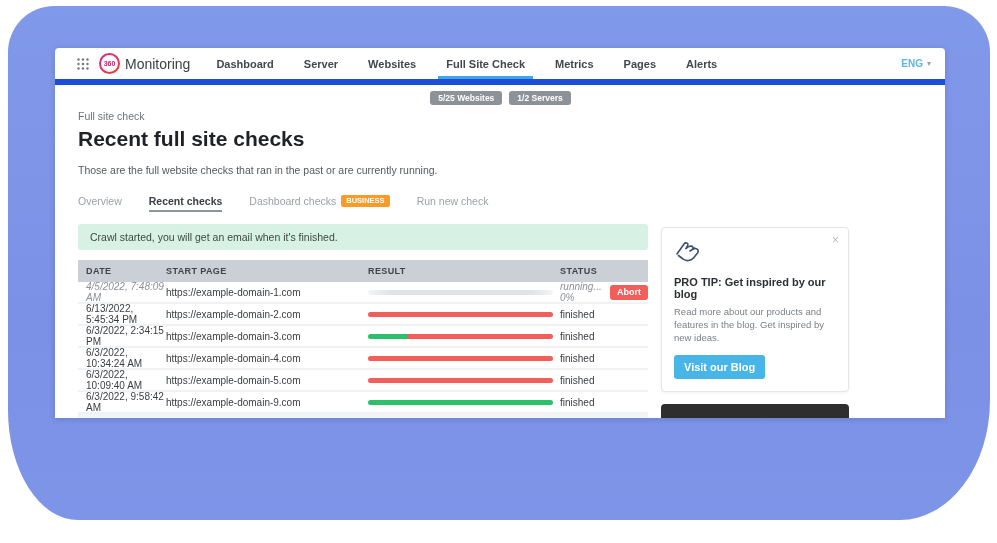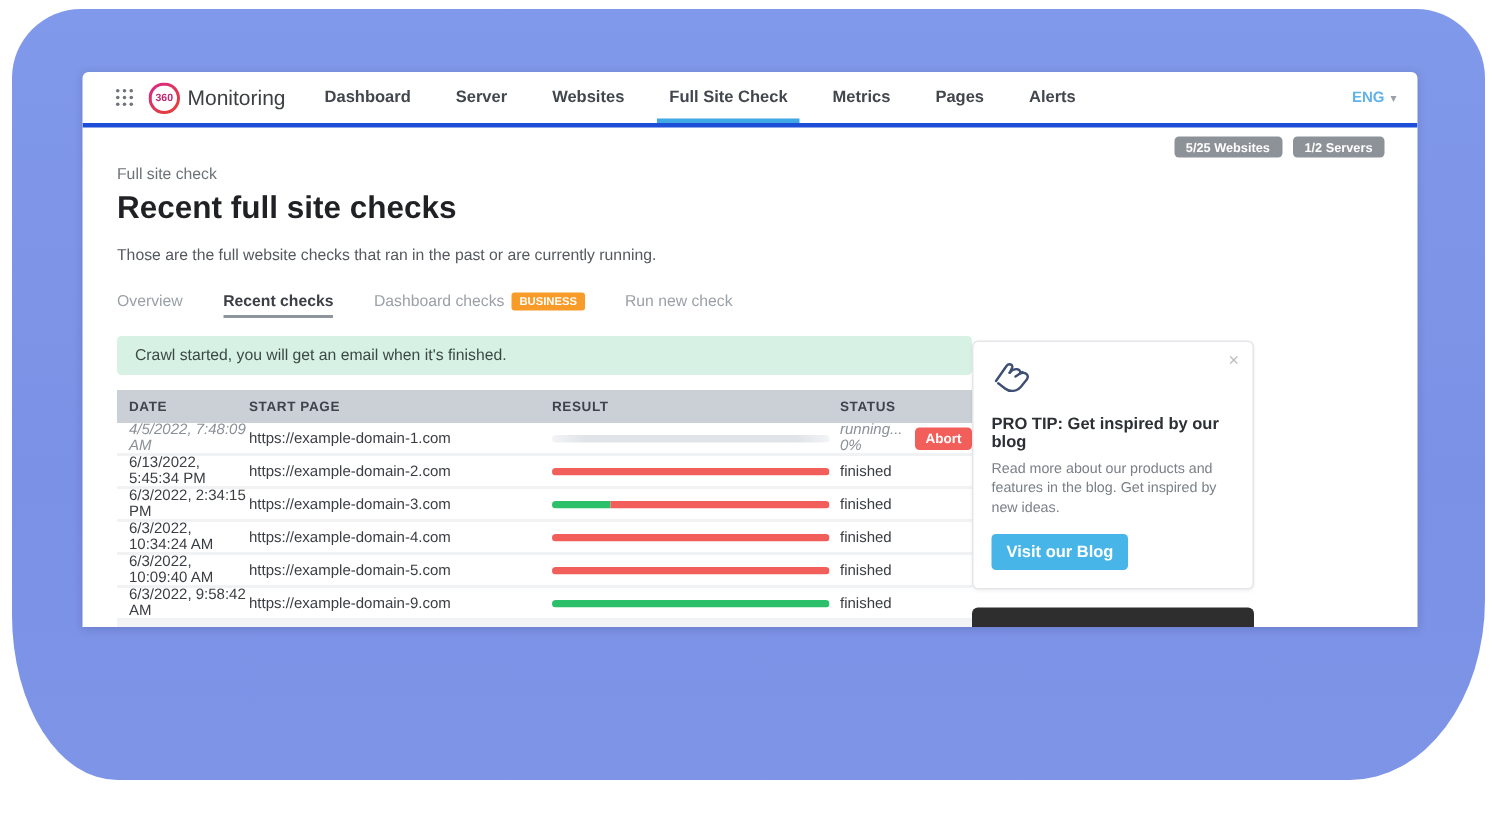--- a/index.html
+++ b/index.html
@@ -10,58 +10,58 @@
   .blob { position:absolute; left:8px; top:6px; width:982px; height:514px;
           background:linear-gradient(180deg,#8199ea 0%, #7b91e5 60%, #7e94e7 100%);
           border-radius:46px 46px 90px 70px / 46px 46px 120px 110px; }
 
   .window { position:absolute; left:55px; top:48px; width:890px; height:370px;
             background:#fff; border-radius:4px 4px 0 0; overflow:hidden;
             box-shadow:0 1px 6px rgba(25,35,80,.18); }
 
   
   .nav { position:relative; height:37px; display:flex; align-items:center;
-         border-bottom:3px solid #1d4ed8; padding:0 14px 0 22px; }
+         border-bottom:6px solid #1d4ed8; padding:0 14px 0 22px; }
   .nav-left { display:flex; align-items:center; gap:10px; margin-right:26px; }
   .grid-icon { display:flex; }
   .logo { display:flex; align-items:center; gap:5px; }
   .logo-circle { width:21px; height:21px; border-radius:50%; border:2px solid transparent;
                  background:linear-gradient(#fff,#fff) padding-box,
                             linear-gradient(140deg,#d6278c,#e9422c) border-box;
                  color:#c02570; font-size:7px; font-weight:700; display:flex;
                  align-items:center; justify-content:center; position:relative; }
   .logo-text { font-size:14px; color:#3d4043; }
   .nav-tabs { display:flex; align-items:stretch; height:100%; gap:30px; }
   .nav-tab { display:flex; align-items:center; font-size:11px; font-weight:700;
              color:#42464d; cursor:pointer; position:relative; }
   .nav-tab.active::after { content:""; position:absolute; left:-8px; right:-8px;
              bottom:0; height:3px; background:#3fa9e5; }
   .nav-right { margin-left:auto; display:flex; align-items:center; gap:4px; }
   .lang { font-size:10px; font-weight:700; color:#5fb2ea; }
   .lang-caret { font-size:8px; color:#9aa0a6; }
 
   
   .content { position:relative; padding:0 22px 0 23px; height:333px; overflow:hidden; }
-  .badges-row { display:flex; justify-content:flex-end; gap:7px; margin-top:6px; height:14px; }
+  .badges-row { display:flex; justify-content:center; gap:7px; margin-top:6px; height:14px; }
   .hbadge { background:#8d9299; color:#fff; font-size:8.5px; font-weight:700;
             padding:2px 8px; border-radius:3px; line-height:10px; }
 
   .breadcrumb { font-size:10.5px; color:#6d7277; margin-top:5px; }
   .page-title { font-size:21px; font-weight:700; color:#1f2124; margin-top:5px; }
   .page-desc { font-size:10.5px; color:#55595e; margin-top:13px; }
 
   .subtabs { display:flex; align-items:center; gap:27px; margin-top:17px; height:16px; }
   .subtab { font-size:10.5px; color:#9ba1a8; cursor:pointer; display:flex; align-items:center; gap:5px; }
   .subtab.active { color:#3c4046; font-weight:700; position:relative; }
   .subtab.active::after { content:""; position:absolute; left:0; right:0; bottom:-5px;
                           height:2px; background:#8f959d; }
   .biz-badge { background:#f99b28; color:#fff; font-size:7.5px; font-weight:700;
                padding:2px 5px; border-radius:2px; line-height:8px; }
 
-  .cols { display:flex; margin-top:15px; }
+  .cols { display:flex; gap:13px; margin-top:15px; }
   .left-col { width:570px; }
   .right-col { width:188px; }
 
   .banner { background:#d7f2e4; border-radius:3px; height:26px; display:flex;
             align-items:center; padding:0 12px; font-size:10.5px; color:#3c4a44; }
 
   
   .table { margin-top:10px; }
   .thead { display:flex; background:#cbd0d7; height:22px; align-items:center;
            font-size:9px; font-weight:700; color:#3f444c; letter-spacing:.4px; }

